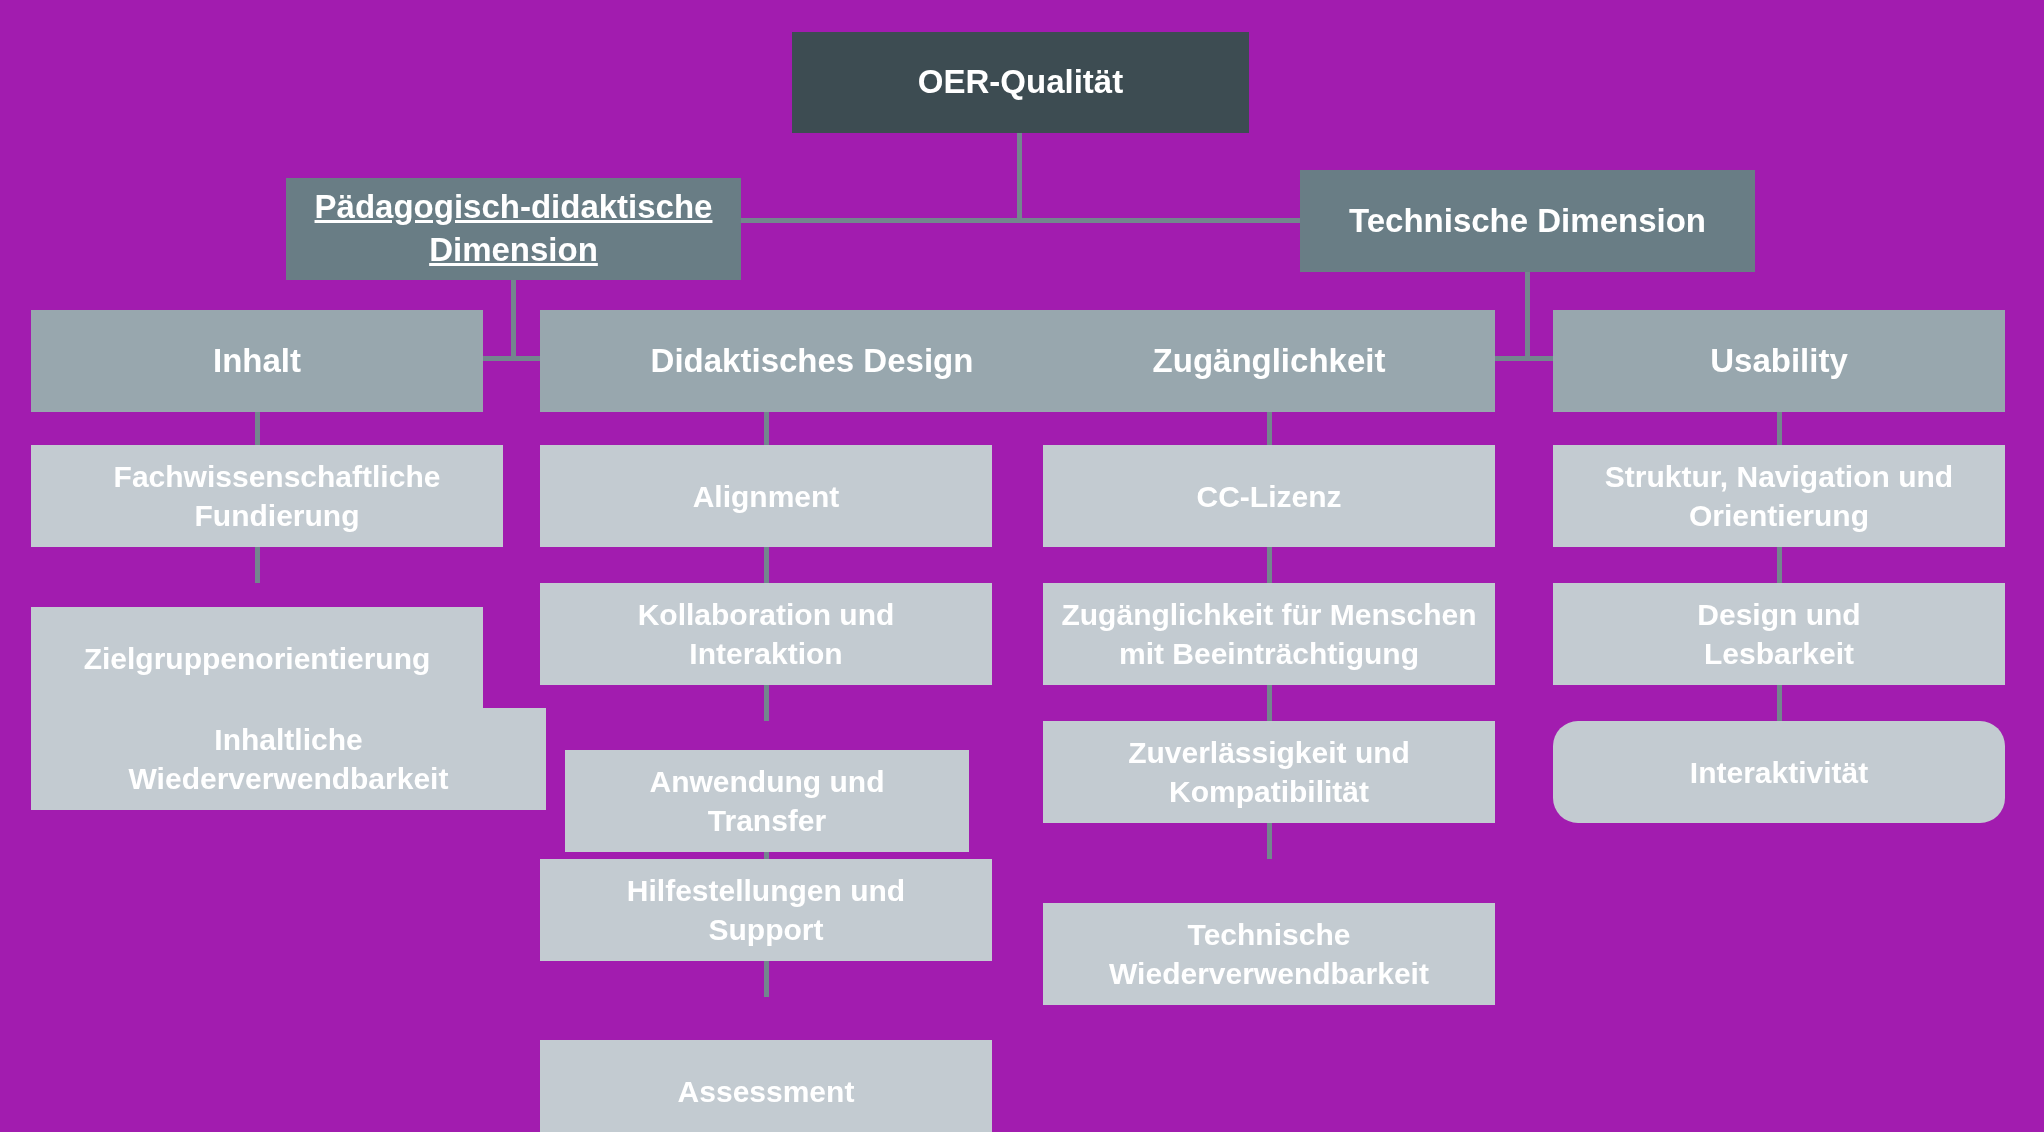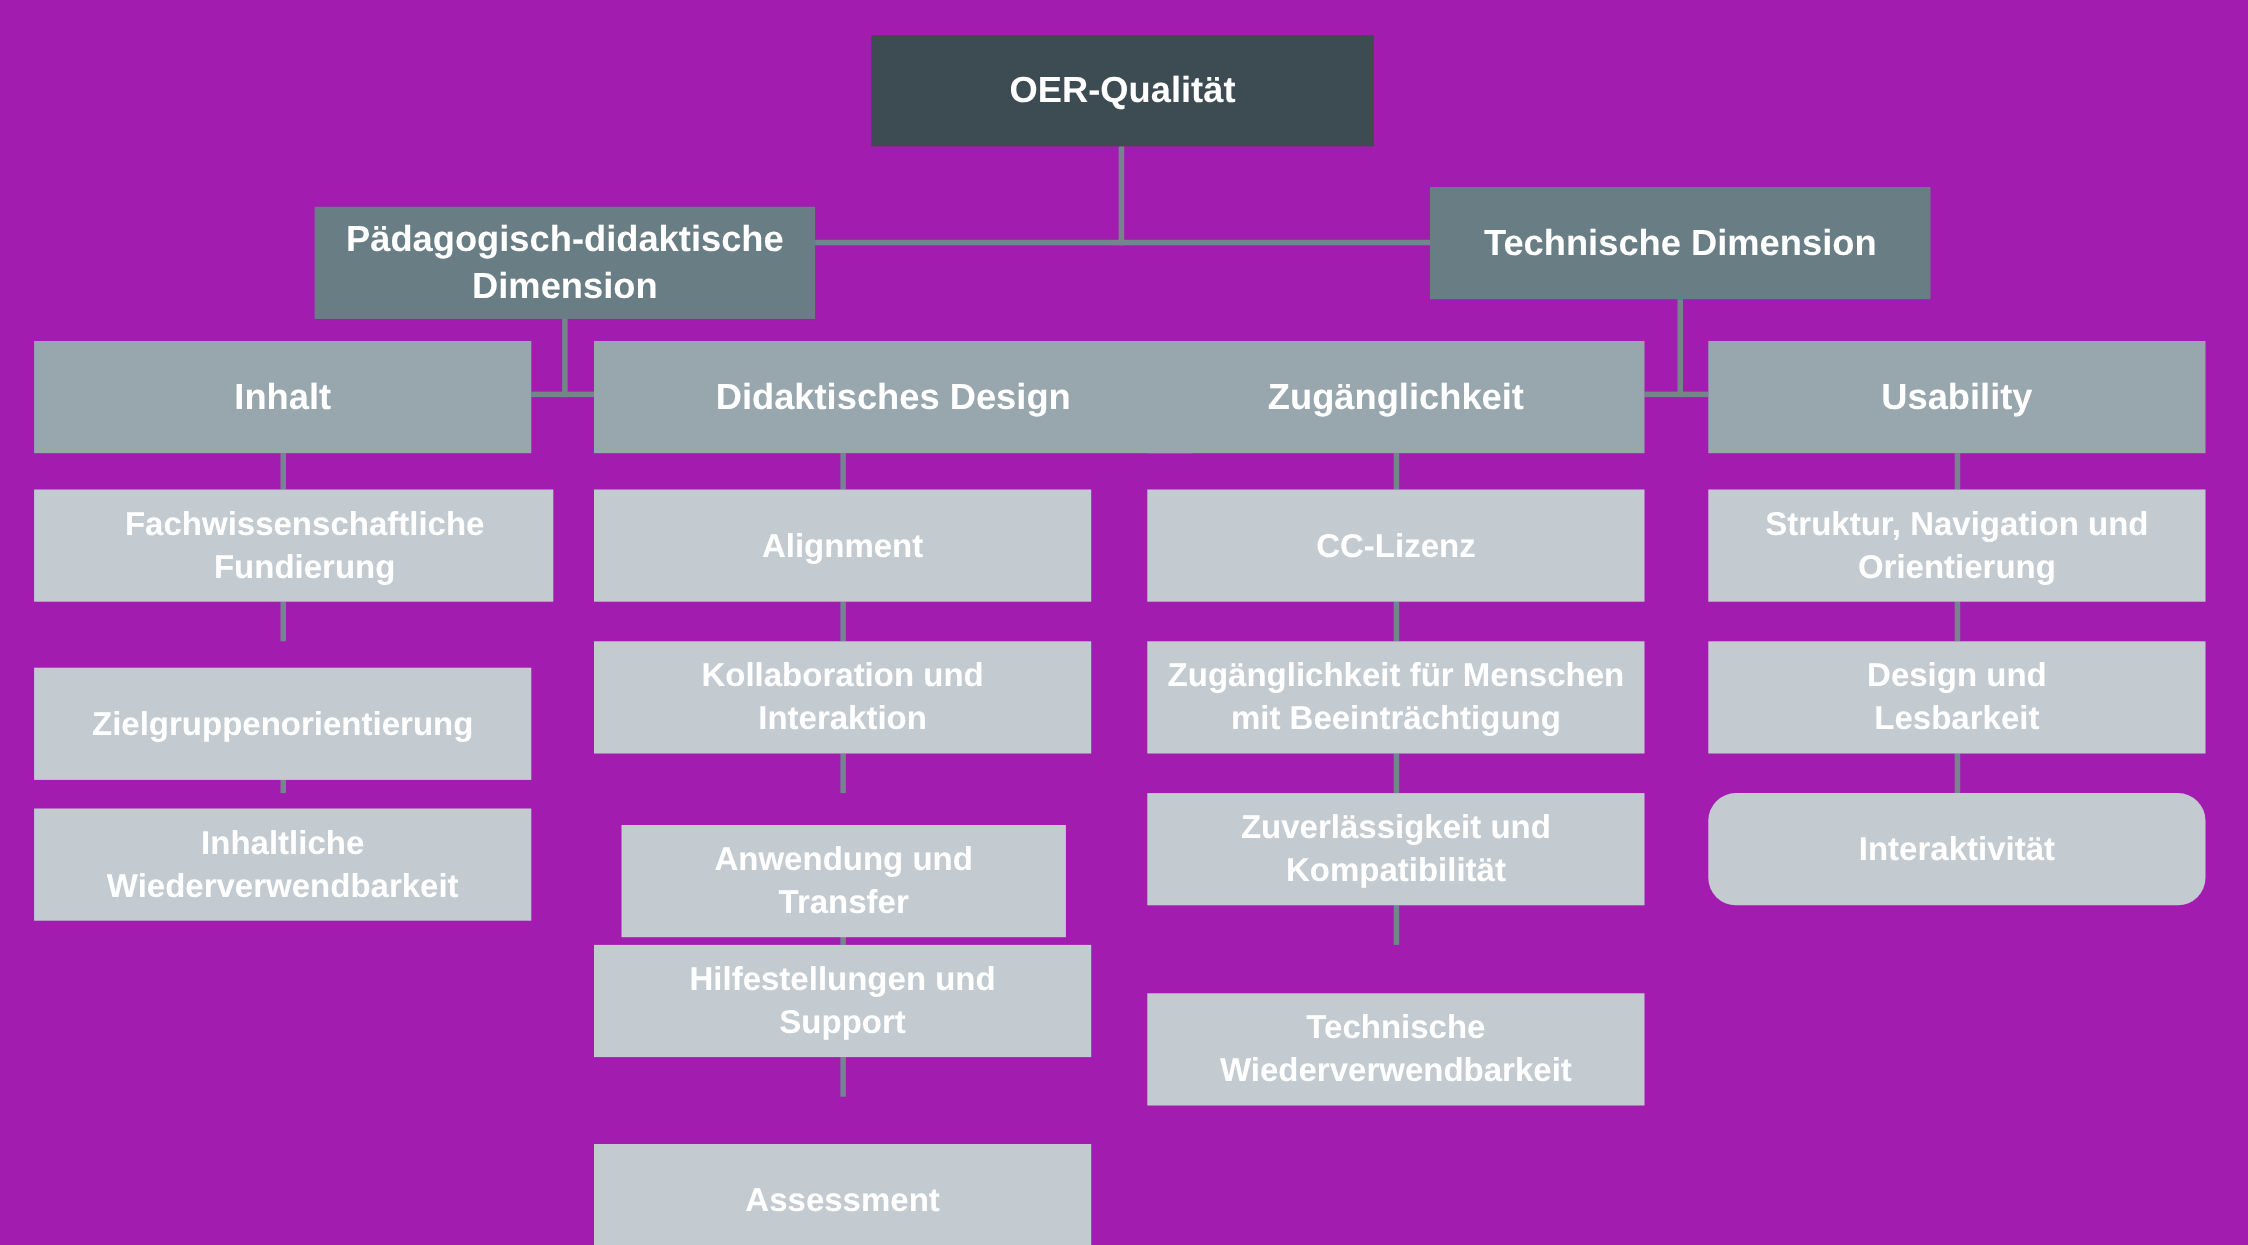--- a/index.html
+++ b/index.html
@@ -55,33 +55,33 @@
   <div class="line" style="left:1267px; top:547px; width:5px; height:36px;"></div>
   <div class="line" style="left:1267px; top:685px; width:5px; height:36px;"></div>
   <div class="line" style="left:1267px; top:823px; width:5px; height:36px;"></div>
 
   <div class="line" style="left:1777px; top:412px; width:5px; height:33px;"></div>
   <div class="line" style="left:1777px; top:547px; width:5px; height:36px;"></div>
   <div class="line" style="left:1777px; top:685px; width:5px; height:36px;"></div>
 
   <div class="box lvl1" style="left:792px; top:32px; width:457px; height:101px;">OER-Qualität</div>
 
-  <div class="box lvl2" style="left:286px; top:188px; width:455px; height:102px;">Pädagogisch-didaktische
+  <div class="box lvl2" style="left:286px; top:178px; width:455px; height:102px;text-decoration:underline;">Pädagogisch-didaktische
 Dimension</div>
   <div class="box lvl2" style="left:1300px; top:170px; width:455px; height:102px;">Technische Dimension</div>
 
   <div class="box lvl3" style="left:31px; top:310px; width:452px; height:102px;">Inhalt</div>
   <div class="box lvl3" style="left:540px; top:310px; width:544px; height:102px;">Didaktisches Design</div>
   <div class="box lvl3" style="left:1043px; top:310px; width:452px; height:102px;">Zugänglichkeit</div>
   <div class="box lvl3" style="left:1553px; top:310px; width:452px; height:102px;">Usability</div>
 
   <div class="box item" style="left:31px; top:445px; width:452px; height:102px;padding-left:20px;">Fachwissenschaftliche
 Fundierung</div>
   <div class="box item" style="left:31px; top:583px; width:452px; height:102px;margin-top:24px;">Zielgruppenorientierung</div>
-  <div class="box item" style="left:31px; top:735px; width:452px; height:102px;">Inhaltliche
+  <div class="box item" style="left:31px; top:708px; width:515px; height:102px;">Inhaltliche
 Wiederverwendbarkeit</div>
 
   <div class="box item" style="left:540px; top:445px; width:452px; height:102px;">Alignment</div>
   <div class="box item" style="left:540px; top:583px; width:452px; height:102px;">Kollaboration und
 Interaktion</div>
   <div class="box item" style="left:540px; top:750px; width:404px; height:102px;margin-left:25px;">Anwendung und
 Transfer</div>
   <div class="box item" style="left:540px; top:859px; width:452px; height:102px;">Hilfestellungen und
 Support</div>
   <div class="box item" style="left:540px; top:1040px; width:452px; height:102px;">Assessment</div>

